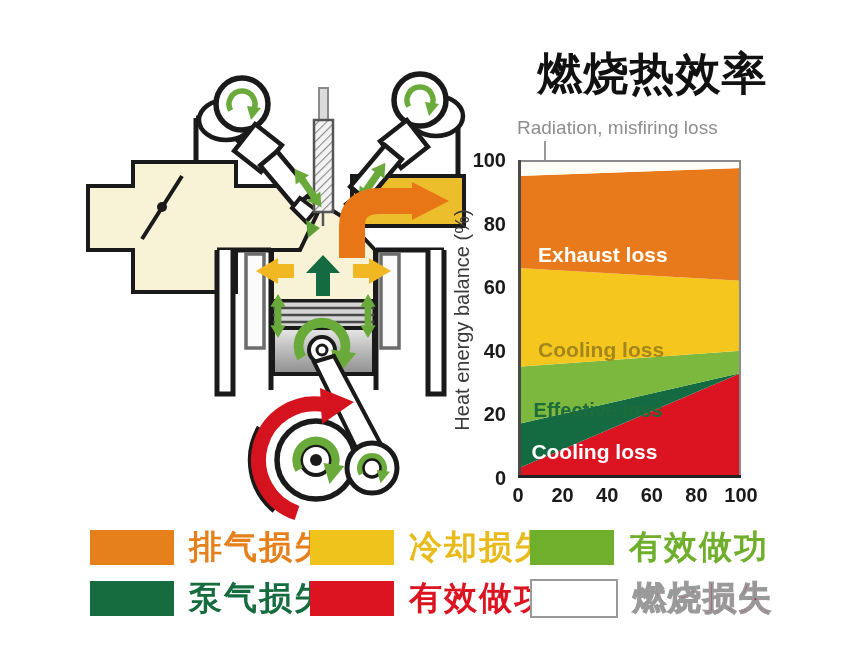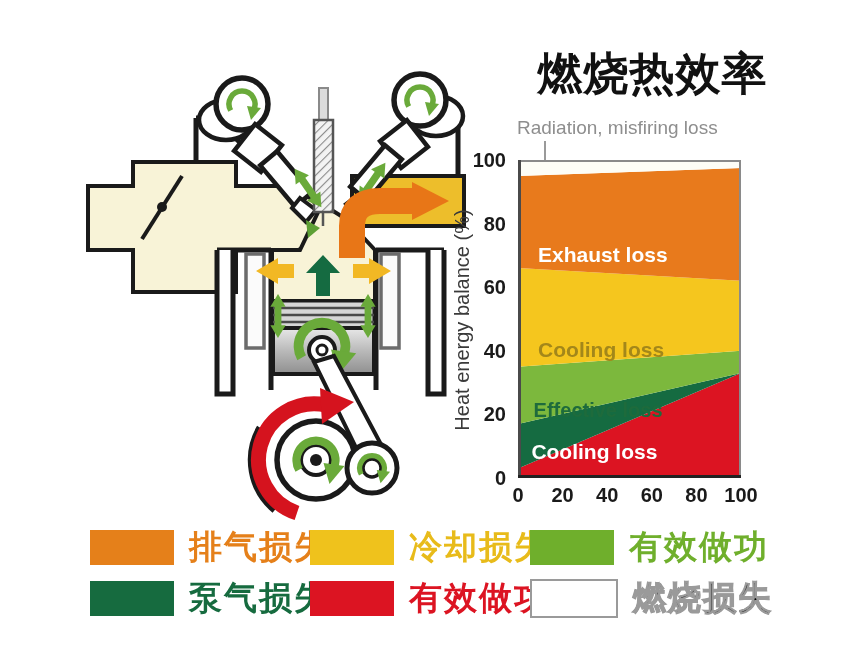--- a/index.html
+++ b/index.html
@@ -33,21 +33,21 @@
   #plot svg{position:absolute;left:0;top:0;}
   #plot .region-label{position:absolute;font-weight:700;white-space:nowrap;margin-top:32px;}
   
   #legend{
     position:absolute;left:90px;top:527px;width:700px;
     display:grid;grid-template-columns:220px 220px 220px;grid-row-gap:11px;
   }
   .legend-item{display:flex;align-items:center;height:40px;}
   .legend-swatch{width:84px;height:35px;flex:0 0 84px;}
   .legend-label{margin-left:15px;font-size:33px;font-weight:700;letter-spacing:2px;white-space:nowrap;}
-  .legend-label.outlined{color:#000000;-webkit-text-stroke:1.2px #9a9a9a;}
+  .legend-label.outlined{color:#be185d;-webkit-text-stroke:1.2px #9a9a9a;}
   
   #engine{position:absolute;left:60px;top:38px;}
 </style>
 </head>
 <body>
 
 <div id="stage">
 
   <svg id="engine" width="410" height="500" viewBox="60 40 410 500" xmlns="http://www.w3.org/2000/svg">
     <defs>

